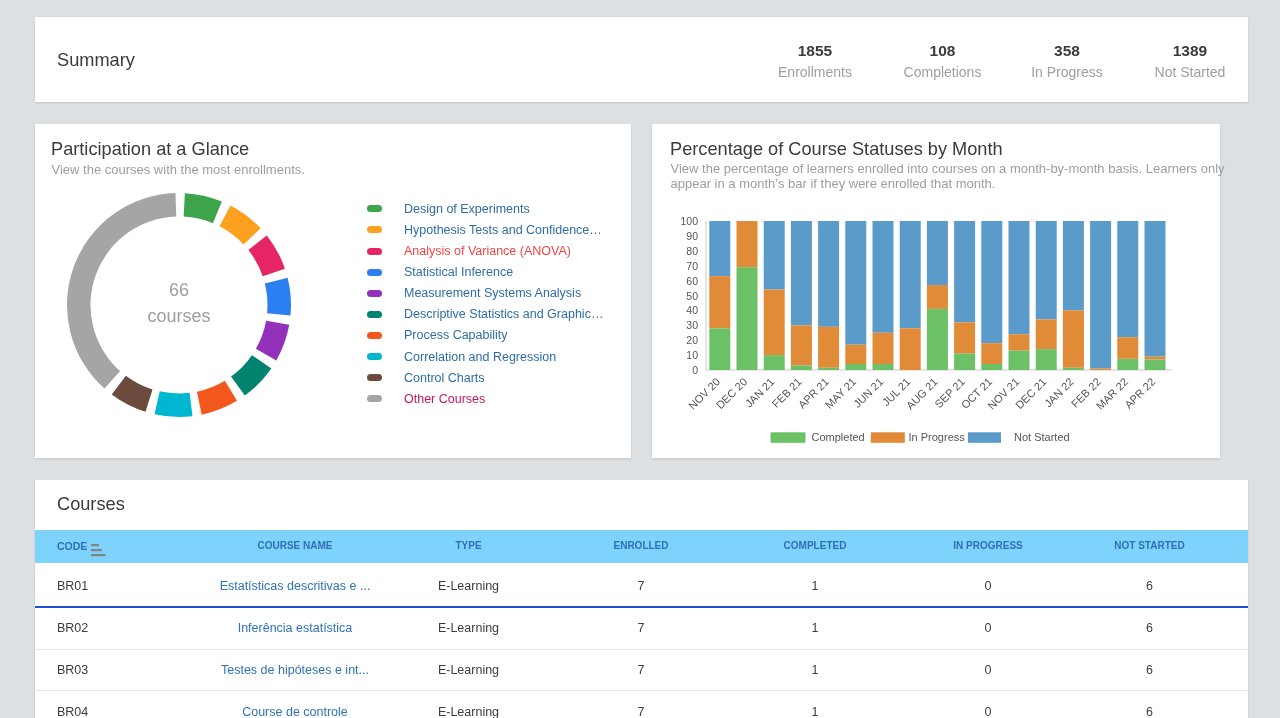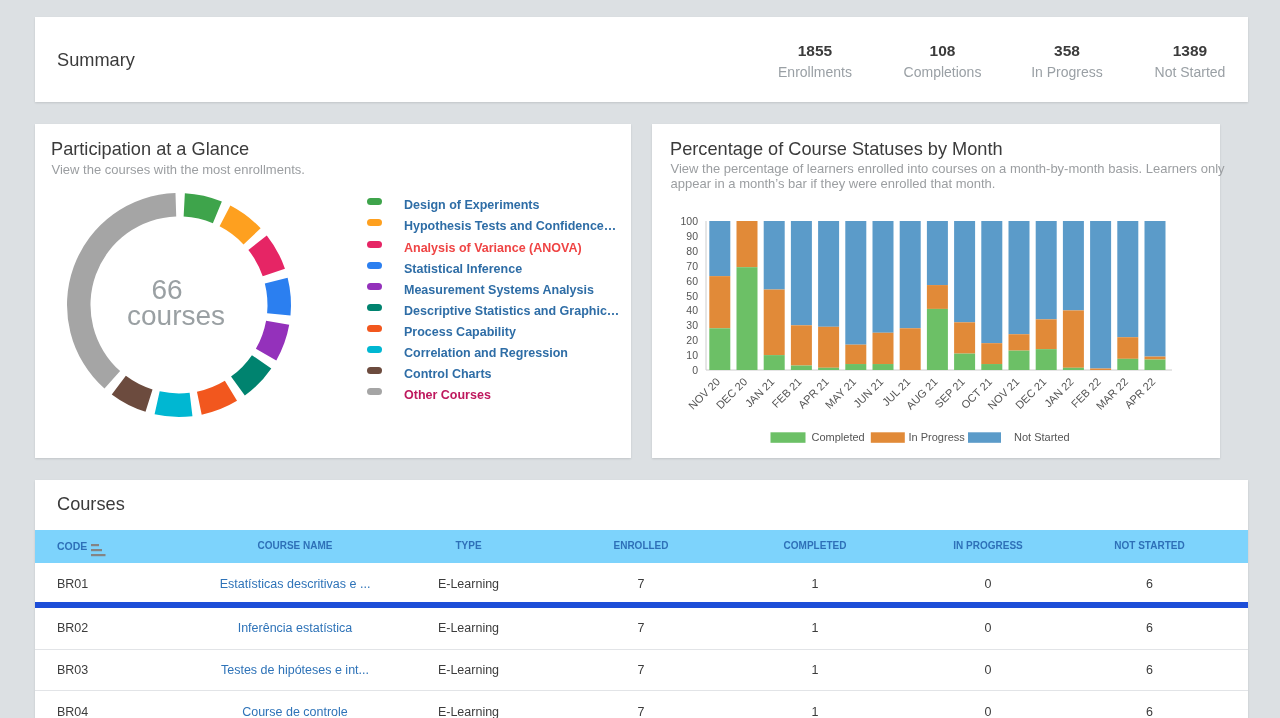--- a/index.html
+++ b/index.html
@@ -1,19 +1,19 @@
 <!DOCTYPE html>
 <html><head><meta charset="utf-8">
 <style>
 * { margin:0; padding:0; box-sizing:border-box; }
 html,body { width:1280px; height:718px; overflow:hidden; background:#dce0e3; font-family:"Liberation Sans", sans-serif; }
 .card { position:absolute; background:#fff; box-shadow:0 1px 2px rgba(0,0,0,0.12); }
 .h1 { font-size:18.2px; font-weight:400; color:#3b3b3b; }
 .sub { font-size:13px; color:#9b9ea1; }
-.dleg { position:absolute; left:332px; height:21px; display:flex; align-items:flex-start;font-weight:bold; }
+.dleg { position:absolute; left:332px; height:21px; display:flex; align-items:center; }
 .dleg .sw { width:15px; height:7px; border-radius:3.5px; display:inline-block; }
 .dleg .lt { font-size:12.5px; margin-left:22px; }
 .scol { position:absolute; width:125px; text-align:center; }
 .scol .n { font-size:15.5px; font-weight:600; color:#3b3b3b; line-height:15px; margin-top:0; }
 .scol .l { font-size:14px; color:#9aa0a5; margin-top:6px; }
 .trow { position:absolute; left:0; width:1213px; }
 .trow span { position:absolute; top:50%; transform:translateY(-50%); font-size:12.5px; color:#3c3c3c; }
 .cc { text-align:center; display:inline-block; }
 .c-code { left:22px; }
 </style></head>
@@ -47,21 +47,21 @@
 <path d="M195.37 81.47 A112 112 0 0 1 225.64 104.33 L208.51 120.42 A88.5 88.5 0 0 0 184.59 102.36 Z" fill="#fea01f"></path>
 <path d="M231.77 111.43 A112 112 0 0 1 249.96 144.72 L227.73 152.33 A88.5 88.5 0 0 0 213.36 126.03 Z" fill="#e62565"></path>
 <path d="M252.63 153.72 A112 112 0 0 1 255.50 191.54 L232.11 189.33 A88.5 88.5 0 0 0 229.83 159.44 Z" fill="#2b7ff0"></path>
 <path d="M254.23 200.83 A112 112 0 0 1 241.29 236.49 L220.87 224.85 A88.5 88.5 0 0 0 231.10 196.67 Z" fill="#9431bb"></path>
 <path d="M236.30 244.44 A112 112 0 0 1 209.83 271.61 L196.02 252.60 A88.5 88.5 0 0 0 216.94 231.13 Z" fill="#00836f"></path>
 <path d="M202.02 276.80 A112 112 0 0 1 166.71 290.67 L161.95 267.66 A88.5 88.5 0 0 0 189.85 256.70 Z" fill="#f2571e"></path>
 <path d="M157.46 292.19 A112 112 0 0 1 119.57 290.30 L124.69 267.37 A88.5 88.5 0 0 0 154.63 268.86 Z" fill="#00b7d2"></path>
 <path d="M110.51 287.87 A112 112 0 0 1 76.75 270.56 L90.86 251.77 A88.5 88.5 0 0 0 117.53 265.45 Z" fill="#6c4b3e"></path>
 <path d="M69.49 264.62 A112 112 0 0 1 140.48 69.06 L141.22 92.54 A88.5 88.5 0 0 0 85.13 247.08 Z" fill="#a5a5a5"></path>
   </svg>
-  <div style="position:absolute;left:92px;top:153px;width:80px;text-align:center;font-size:28px;line-height:26px;color:#9aa0a3;">66<br>courses</div>
+  <div style="position:absolute;left:104px;top:153px;width:80px;text-align:center;font-size:18px;line-height:26px;color:#9aa0a3;">66<br>courses</div>
 <div class="dleg" style="top:74.3px">
       <span class="sw" style="background:#3ea44b"></span>
       <span class="lt" style="color:#2e6da6">Design of Experiments</span>
     </div>
 <div class="dleg" style="top:95.4px">
       <span class="sw" style="background:#fea01f"></span>
       <span class="lt" style="color:#2e6da6">Hypothesis Tests and Confidence…</span>
     </div>
 <div class="dleg" style="top:116.5px">
       <span class="sw" style="background:#e62565"></span>
@@ -202,21 +202,21 @@
   <span class="thc" style="left:129px;width:262px;">COURSE NAME</span>
   <span class="thc" style="left:355px;width:157px;">TYPE</span>
   <span class="thc" style="left:533px;width:146px;">ENROLLED</span>
   <span class="thc" style="left:707px;width:146px;">COMPLETED</span>
   <span class="thc" style="left:880px;width:146px;">IN PROGRESS</span>
   <span class="thc" style="left:1041px;width:147px;">NOT STARTED</span>
 </div>
 <div style="position:absolute;left:35px;top:563px;width:1213px;height:155px;background:#fff;">
 </div>
 <div style="position:absolute;left:35px;top:0;width:1213px;">
-<div class="trow" style="top:566px;height:42px;border-bottom:6px solid #1d4ed8;">
+<div class="trow" style="top:566px;height:42px;border-bottom:2px solid #1d4ed8;">
   <span class="c-code">BR01</span>
   <span class="cc" style="left:129px;width:262px;color:#2e73b8">Estatísticas descritivas e ...</span>
   <span class="cc" style="left:355px;width:157px;">E-Learning</span>
   <span class="cc" style="left:533px;width:146px;">7</span>
   <span class="cc" style="left:707px;width:146px;">1</span>
   <span class="cc" style="left:880px;width:146px;">0</span>
   <span class="cc" style="left:1041px;width:147px;">6</span>
 </div>
 <div class="trow" style="top:608px;height:41.5px;border-bottom:1px solid #e2e4e7;">
   <span class="c-code">BR02</span>

